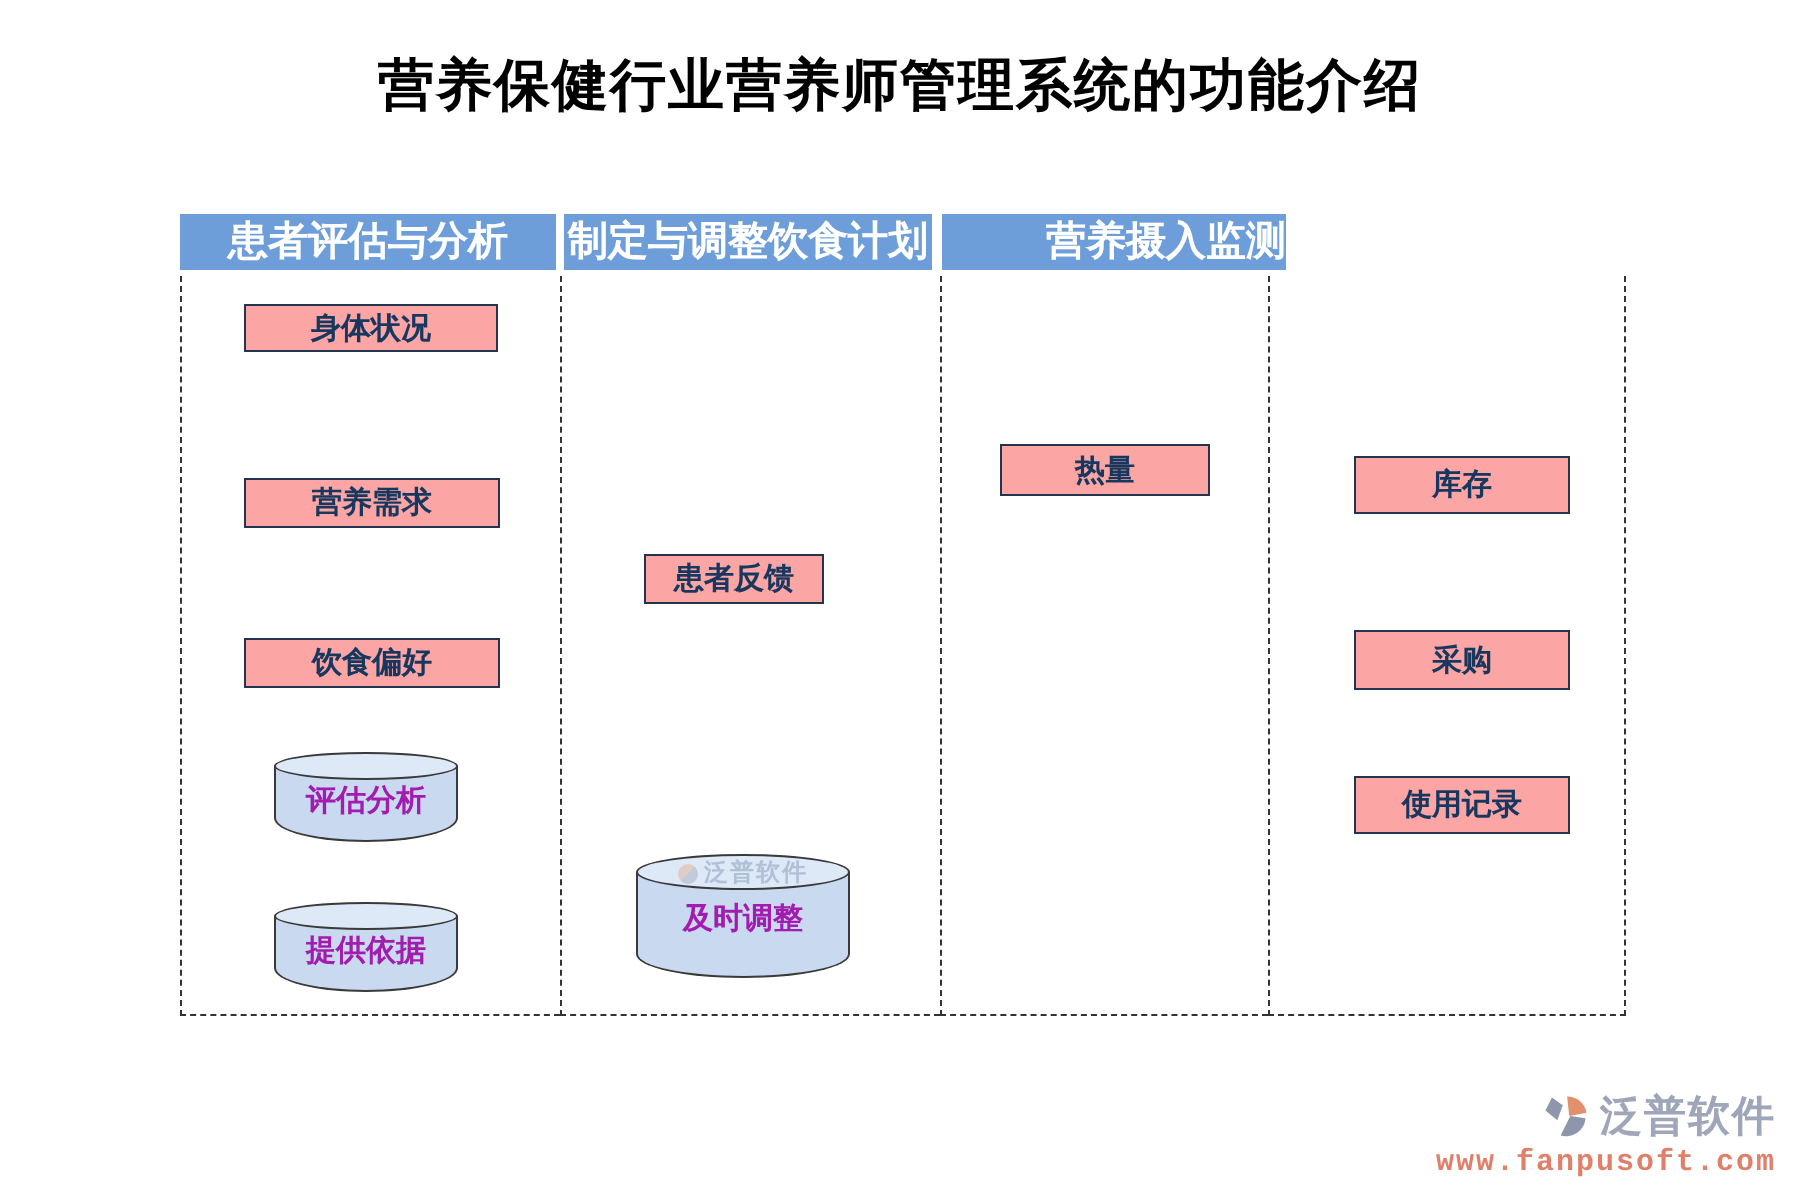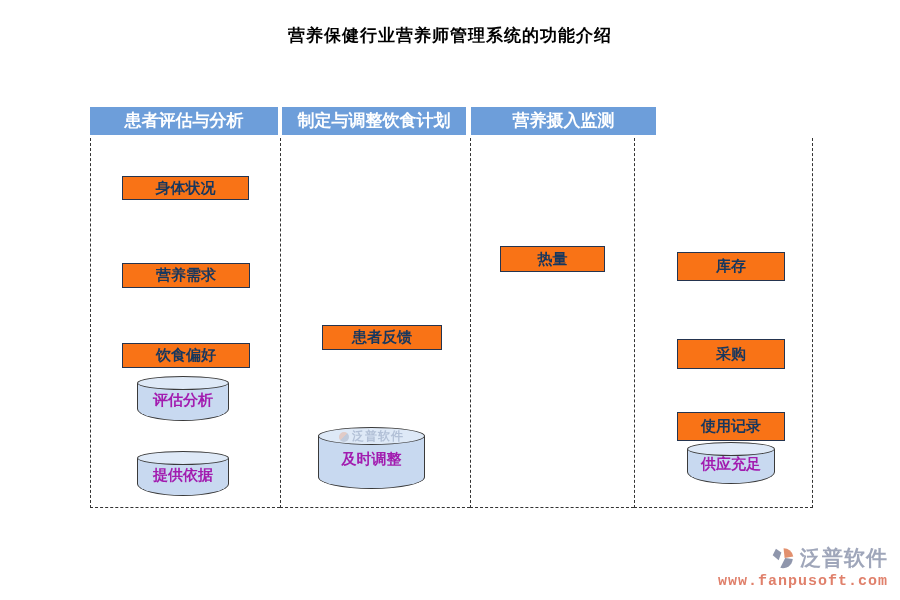--- a/index.html
+++ b/index.html
@@ -2,51 +2,51 @@
 <html><head>
 <meta charset="utf-8">
 <style>
   html,body{margin:0;padding:0;background:#fff;}
   .canvas{
     position:relative;width:900px;height:600px;background:#ffffff;
     font-family:"Liberation Sans",sans-serif;overflow:hidden;
   }
   .title{
     position:absolute;top:24px;left:0;width:900px;text-align:center;
-    font-family:"DejaVu Serif",serif;font-weight:bold;font-size:17px;color:#000;
+    font-family:"DejaVu Serif",serif;font-weight:bold;font-size:28px;color:#000;
     letter-spacing:1px;
   }
   .hdr{
     position:absolute;top:107px;height:28px;line-height:28px;text-align:center;
-    background:#6D9EDA;color:#fff;font-weight:bold;font-size:17px;
+    background:#6D9EDA;color:#fff;font-weight:bold;font-size:20px;
   }
   .hdr.h0{left:90px;width:188px;}
   .hdr.h1{left:282px;width:184px;}
-  .hdr.h2{left:471px;width:185px;}
+  .hdr.h2{left:471px;width:172px;text-align:right;}
   .hdr.h3{left:636px;width:177px;}
   .region{
     position:absolute;top:138px;height:370px;box-sizing:border-box;
     border-left:1px dashed #333;border-bottom:1px dashed #333;
   }
   .region.r0{left:90px;width:190px;}
   .region.r1{left:280px;width:190px;}
   .region.r2{left:470px;width:164px;}
   .region.r3{left:634px;width:179px;border-right:1px dashed #333;}
   .box{
-    position:absolute;box-sizing:border-box;background:#f97316;
+    position:absolute;box-sizing:border-box;background:#fca5a5;
     border:1.5px solid #24344F;color:#17375E;font-weight:bold;font-size:15px;
     font-family:Liberation Sans, sans-serif;
-    display:flex;align-items:center;justify-content:center;text-align:center;margin-top:24px;
+    display:flex;align-items:center;justify-content:center;text-align:center;
   }
   
   .b-body{left:122px;top:152px;width:127px;height:24px;}
   .b-nutri{left:122px;top:239px;width:128px;height:25px;}
   .b-diet{left:122px;top:319px;width:128px;height:25px;}
   
-  .b-feedback{left:322px;top:301px;width:120px;height:25px;}
+  .b-feedback{left:322px;top:277px;width:90px;height:25px;}
   .b-change{left:322px;top:353px;width:109px;height:26px;}
   
   .b-cal{left:500px;top:222px;width:105px;height:26px;}
   .b-protein{left:500px;top:310px;width:105px;height:27px;}
   .b-fat{left:500px;top:400px;width:105px;height:27px;}
   
   .b-stock{left:677px;top:228px;width:108px;height:29px;}
   .b-purchase{left:677px;top:315px;width:108px;height:30px;}
   .b-usage{left:677px;top:388px;width:108px;height:29px;}
   
@@ -125,25 +125,20 @@
     <div class="cyl-wm"><span class="wm-dot"></span><span>泛普软件</span></div>
     <div class="cyl-label">及时调整</div>
   </div>
 
   <div class="box b-cal">热量</div>
 
   <div class="box b-stock">库存</div>
   <div class="box b-purchase">采购</div>
   <div class="box b-usage">使用记录</div>
 
-  <div class="cyl c-supply">
-    <div class="cyl-body"></div>
-    <div class="cyl-top"></div>
-    <div class="cyl-label">供应充足</div>
-  </div>
 
   <div class="brand">
     <div class="brand-row">
       <svg width="26" height="26" viewBox="0 0 24 24">
         <path d="M5.5,3.5 L10.5,7 L8,14 L2.5,9.5 Z" fill="#8F96AC"></path>
         <path d="M12.5,3 a9,9 0 0 1 9,7.5 l-8,1.5 z" fill="#E2906E"></path>
         <path d="M21,13 a9,9 0 0 1 -11.5,8 l4.5,-9 z" fill="#8F96AC"></path>
       </svg>
       <span class="brand-name">泛普软件</span>
     </div>

